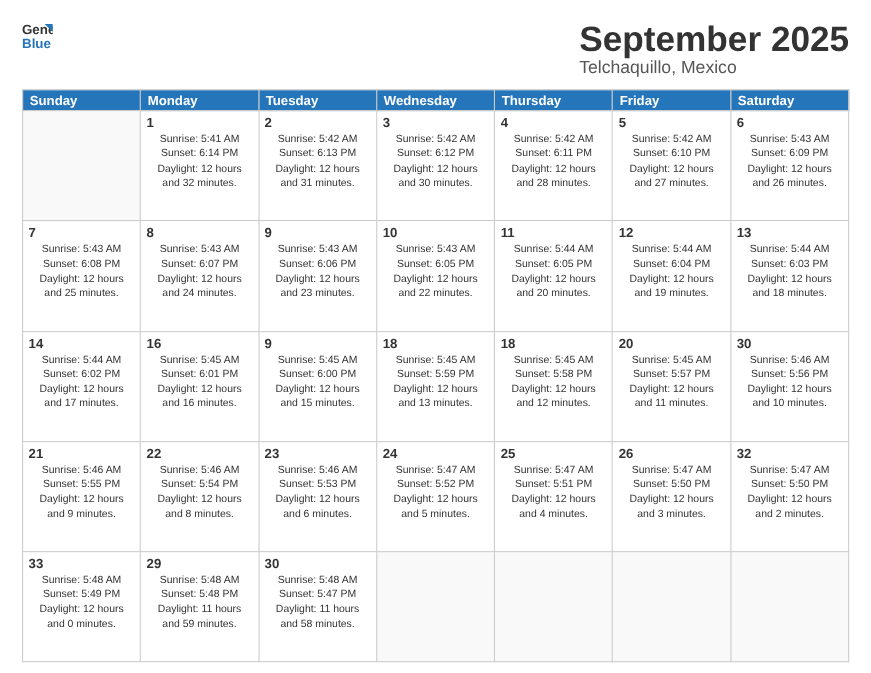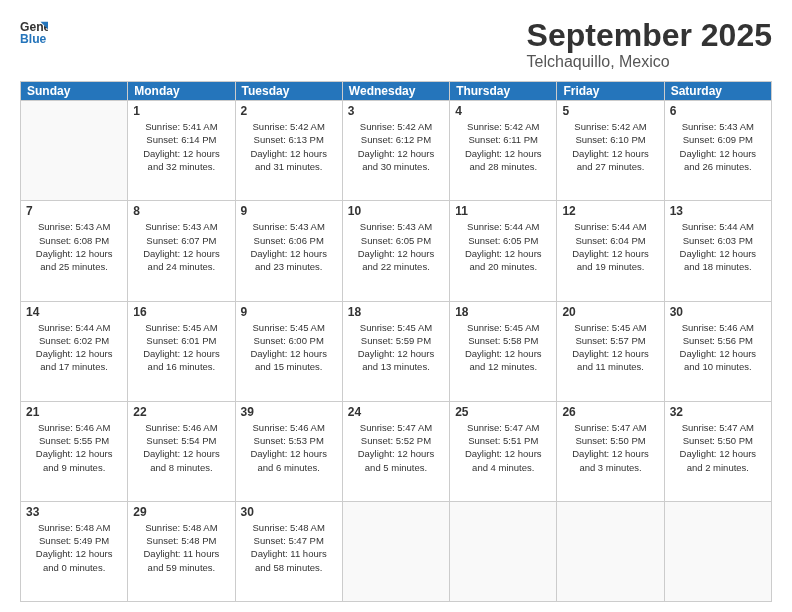--- a/index.html
+++ b/index.html
@@ -272,21 +272,21 @@
 and 9 minutes.</div>
           </td>
           <td>
             <span class="day-number">22</span>
             <div class="day-info" style="white-space: pre-line;">Sunrise: 5:46 AM
 Sunset: 5:54 PM
 Daylight: 12 hours
 and 8 minutes.</div>
           </td>
           <td>
-            <span class="day-number">39</span>
+            <span class="day-number">23</span>
             <div class="day-info" style="white-space: pre-line;">Sunrise: 5:46 AM
 Sunset: 5:53 PM
 Daylight: 12 hours
 and 6 minutes.</div>
           </td>
           <td>
             <span class="day-number">24</span>
             <div class="day-info" style="white-space: pre-line;">Sunrise: 5:47 AM
 Sunset: 5:52 PM
 Daylight: 12 hours

